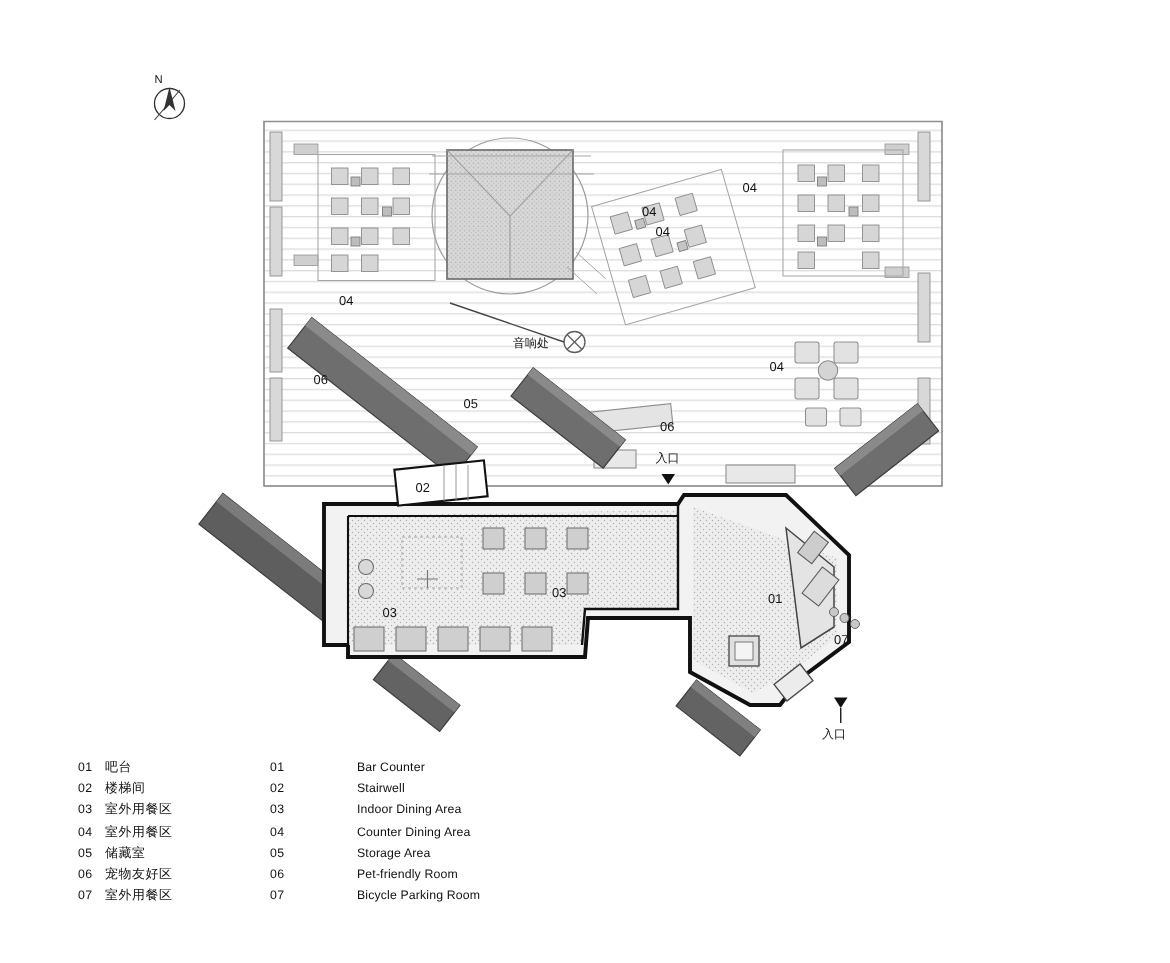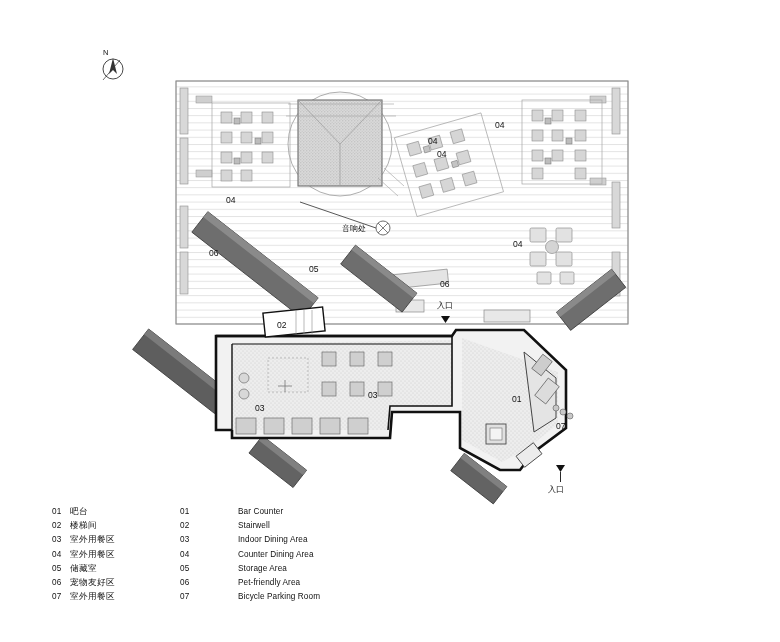--- a/index.html
+++ b/index.html
@@ -407,21 +407,21 @@
       </div>
     </div>
 
     <div class="legend-row">
       <div class="legend-col cn">
         <span class="legend-num">06</span>
         <span class="legend-label-cn">宠物友好区</span>
       </div>
       <div class="legend-col">
         <span class="legend-num">06</span>
-        <span class="legend-label-en">Pet-friendly Area</span>
+        <span class="legend-label-en">Pet-friendly Room</span>
       </div>
     </div>
 
     <div class="legend-row">
       <div class="legend-col cn">
         <span class="legend-num">07</span>
         <span class="legend-label-cn">室外用餐区</span>
       </div>
       <div class="legend-col">
         <span class="legend-num">07</span>

